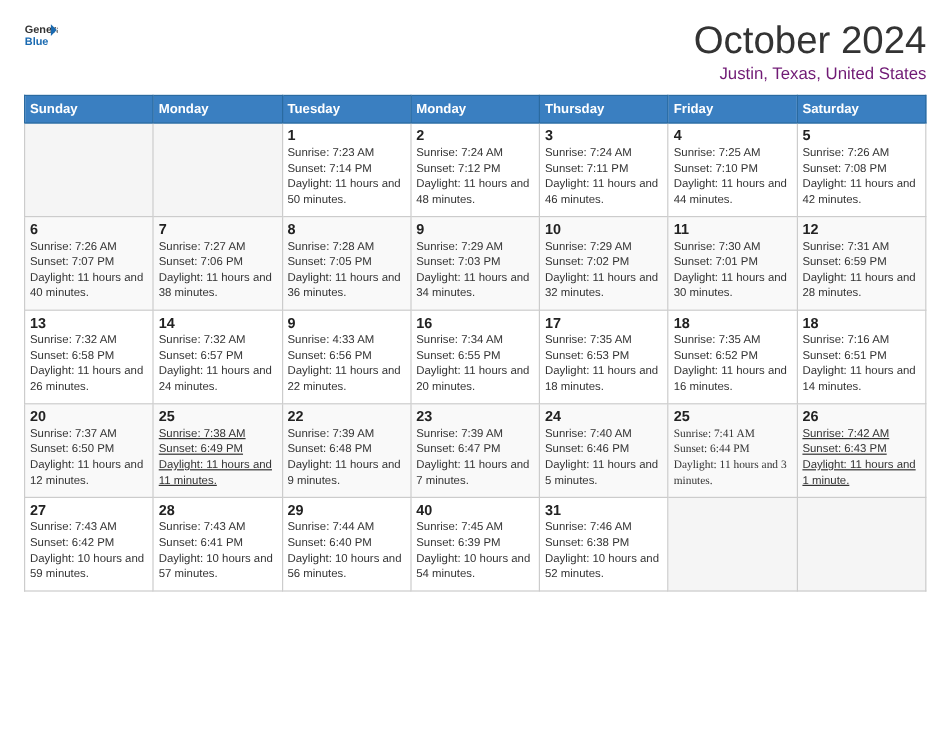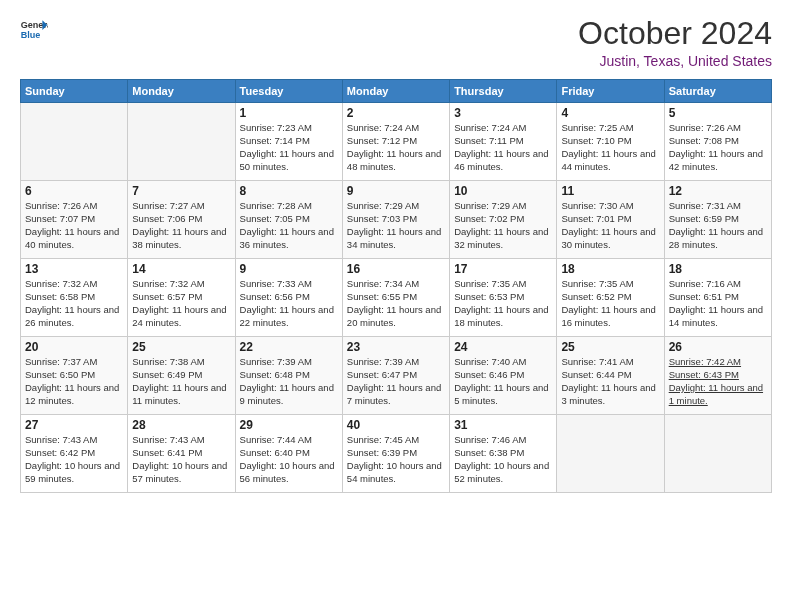--- a/index.html
+++ b/index.html
@@ -207,21 +207,21 @@
 Daylight: 11 hours and 26 minutes.</div>
           </td>
           <td>
             <span class="day-number">14</span>
             <div class="day-info" style="white-space: pre-line;">Sunrise: 7:32 AM
 Sunset: 6:57 PM
 Daylight: 11 hours and 24 minutes.</div>
           </td>
           <td>
             <span class="day-number">9</span>
-            <div class="day-info" style="white-space: pre-line;">Sunrise: 7:33 AM
+            <div class="day-info" style="white-space: pre-line;">Sunrise: 4:33 AM
 Sunset: 6:56 PM
 Daylight: 11 hours and 22 minutes.</div>
           </td>
           <td>
             <span class="day-number">16</span>
             <div class="day-info" style="white-space: pre-line;">Sunrise: 7:34 AM
 Sunset: 6:55 PM
 Daylight: 11 hours and 20 minutes.</div>
           </td>
           <td>
@@ -245,21 +245,21 @@
         </tr>
         <tr class="row-bg-light">
           <td>
             <span class="day-number">20</span>
             <div class="day-info" style="white-space: pre-line;">Sunrise: 7:37 AM
 Sunset: 6:50 PM
 Daylight: 11 hours and 12 minutes.</div>
           </td>
           <td>
             <span class="day-number">25</span>
-            <div class="day-info" style="white-space: pre-line;">Sunrise: 7:38 AM
+            <div class="day-info" style="white-space: pre-line; text-decoration: underline;">Sunrise: 7:38 AM
 Sunset: 6:49 PM
 Daylight: 11 hours and 11 minutes.</div>
           </td>
           <td>
             <span class="day-number">22</span>
             <div class="day-info" style="white-space: pre-line;">Sunrise: 7:39 AM
 Sunset: 6:48 PM
 Daylight: 11 hours and 9 minutes.</div>
           </td>
           <td>
@@ -269,21 +269,21 @@
 Daylight: 11 hours and 7 minutes.</div>
           </td>
           <td>
             <span class="day-number">24</span>
             <div class="day-info" style="white-space: pre-line;">Sunrise: 7:40 AM
 Sunset: 6:46 PM
 Daylight: 11 hours and 5 minutes.</div>
           </td>
           <td>
             <span class="day-number">25</span>
-            <div class="day-info" style="white-space: pre-line;">Sunrise: 7:41 AM
+            <div class="day-info" style="white-space: pre-line; font-family: Liberation Serif, serif;">Sunrise: 7:41 AM
 Sunset: 6:44 PM
 Daylight: 11 hours and 3 minutes.</div>
           </td>
           <td>
             <span class="day-number">26</span>
             <div class="day-info" style="white-space: pre-line; text-decoration: underline;">Sunrise: 7:42 AM
 Sunset: 6:43 PM
 Daylight: 11 hours and 1 minute.</div>
           </td>
         </tr>

